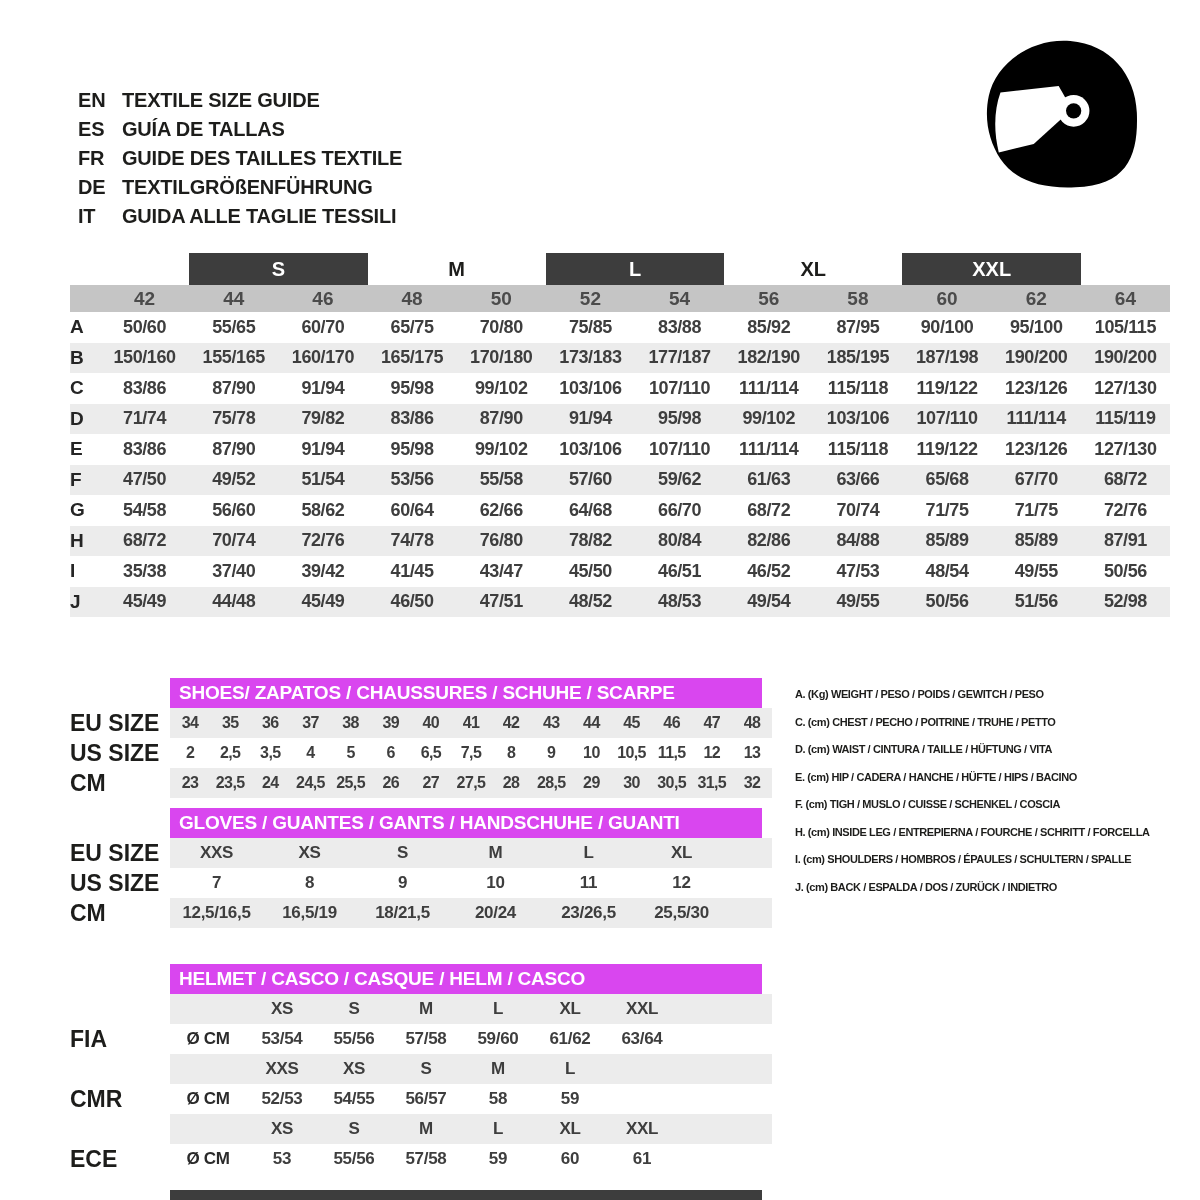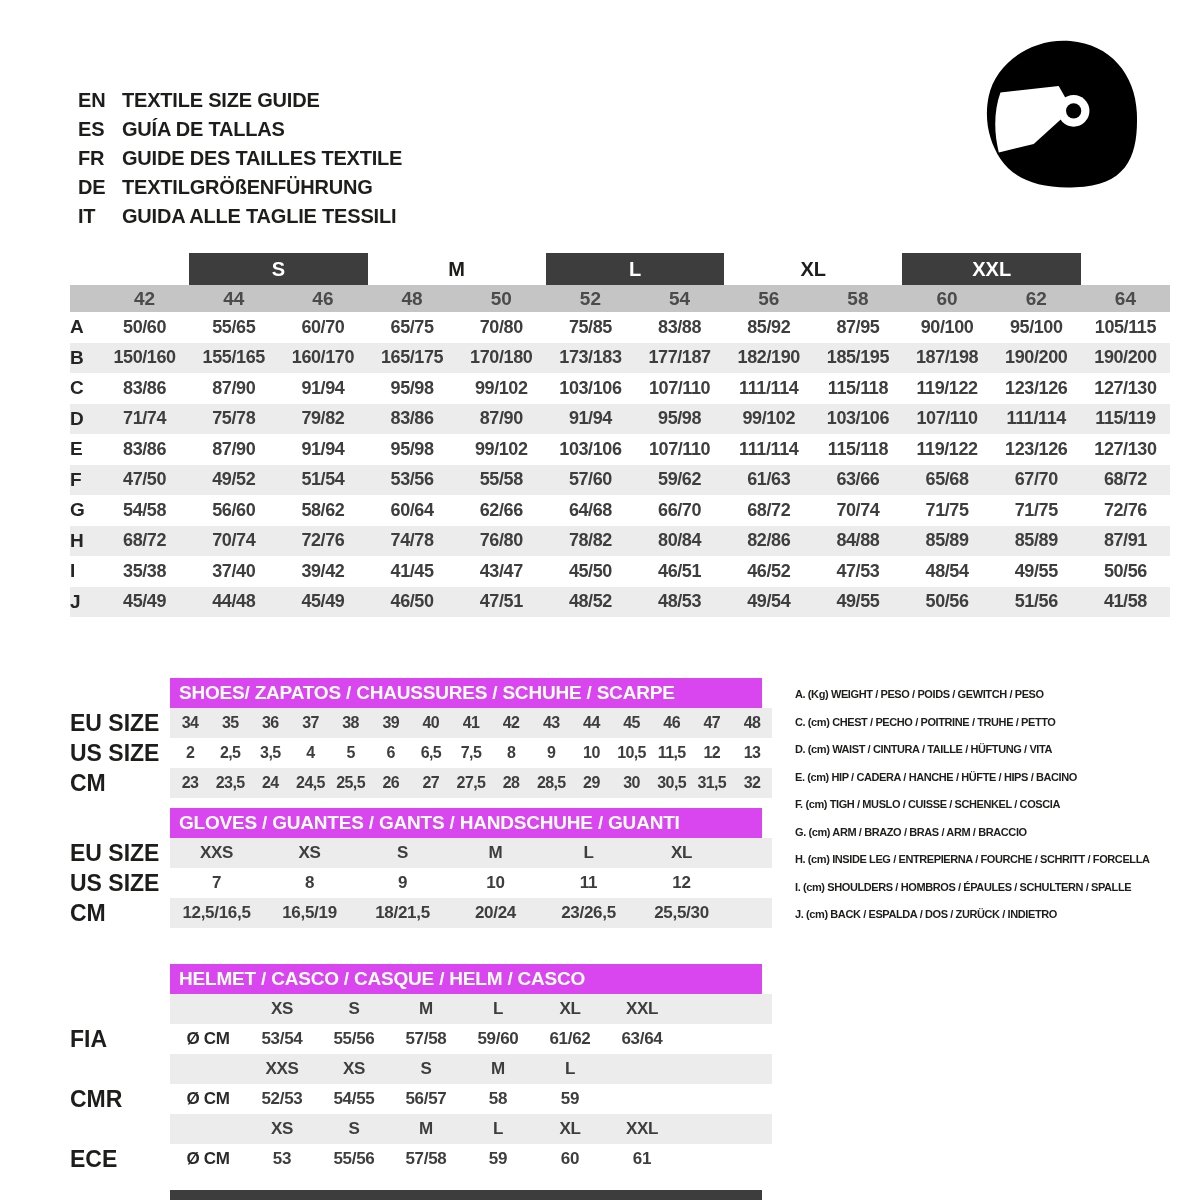--- a/index.html
+++ b/index.html
@@ -248,21 +248,21 @@
       <div>44/48</div>
       <div>45/49</div>
       <div>46/50</div>
       <div>47/51</div>
       <div>48/52</div>
       <div>48/53</div>
       <div>49/54</div>
       <div>49/55</div>
       <div>50/56</div>
       <div>51/56</div>
-      <div>41/58</div>
+      <div>52/98</div>
     </div>
   </div>
 
 <div class="sec sec-shoes">
   <div class="sec-bar">SHOES/ ZAPATOS / CHAUSSURES / SCHUHE / SCARPE</div>
   <div id="shoes-rows">
       <div class="sec-row striped">
         <div class="lbl">EU SIZE</div>
         <div class="vals vals-shoes">
           <div>34</div>
@@ -441,19 +441,18 @@
       </div>
     </div>
 </div>
 
 <div class="legend" id="legend">
     <div class="legend-item">A. (Kg) WEIGHT / PESO / POIDS / GEWITCH / PESO</div>
     <div class="legend-item">C. (cm) CHEST / PECHO / POITRINE / TRUHE / PETTO</div>
     <div class="legend-item">D. (cm) WAIST / CINTURA / TAILLE / HÜFTUNG / VITA</div>
     <div class="legend-item">E. (cm) HIP / CADERA / HANCHE / HÜFTE / HIPS / BACINO</div>
     <div class="legend-item">F. (cm) TIGH / MUSLO / CUISSE / SCHENKEL / COSCIA</div>
-    <div class="legend-item">G. (cm) ARM / BRAZO / BRAS / ARM / BRACCIO</div>
     <div class="legend-item">H. (cm) INSIDE LEG / ENTREPIERNA / FOURCHE / SCHRITT / FORCELLA</div>
     <div class="legend-item">I. (cm) SHOULDERS / HOMBROS / ÉPAULES / SCHULTERN / SPALLE</div>
     <div class="legend-item">J. (cm) BACK / ESPALDA / DOS / ZURÜCK / INDIETRO</div>
   </div>
 
 <div class="bottom-bar"></div>
 
 </body></html>

